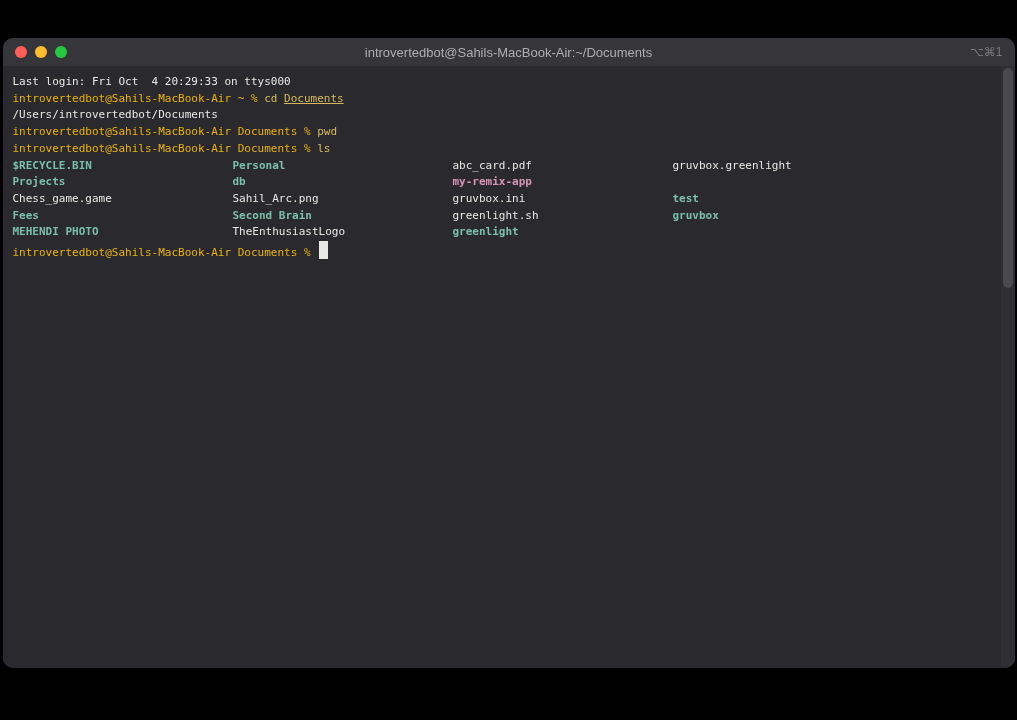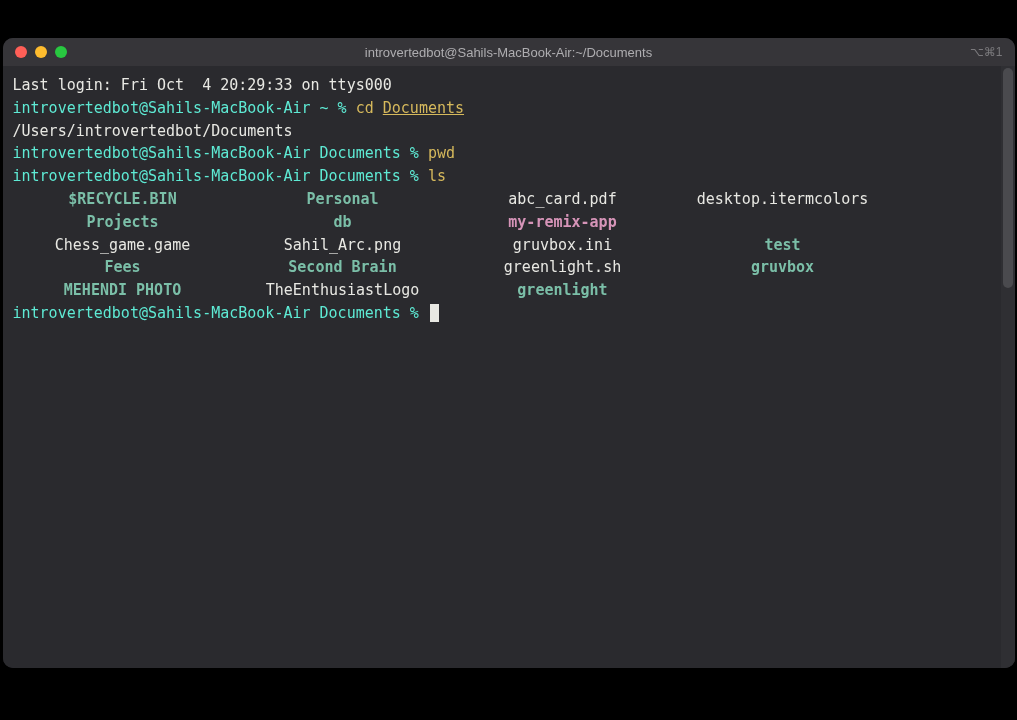--- a/index.html
+++ b/index.html
@@ -61,21 +61,21 @@
       right: 12px;
       color: #7a797c;
       font-size: 12px;
       font-family: -apple-system, sans-serif;
     }
     .terminal-body {
       flex: 1;
       background: #2a2a2e;
       padding: 8px 10px;
       color: #e8e8e3;
-      font-size: 15px;
+      font-size: 11px;
       line-height: 1.52;
       overflow: hidden;
       position: relative;
     }
     .terminal-body::-webkit-scrollbar {
       width: 14px;
     }
     .scrollbar-track {
       position: absolute;
       right: 0;
@@ -89,31 +89,30 @@
       right: 2px;
       top: 2px;
       width: 10px;
       height: 220px;
       background: #4a4a4e;
       border-radius: 5px;
     }
     .line {
       white-space: pre;
     }
-    .prompt-text { color: #5eead4; }
+    .prompt-text { color: #eab308; }
     .cmd-yellow { color: #d6b95c; text-align: right; }
     .underline { text-decoration: underline; }
     .dir-cyan { color: #7bbfa8; font-weight: bold; }
     .file-plain { color: #e8e8e3; }
     .dir-pink { color: #d694b8; font-weight: bold; }
     .ls-grid {
       display: grid;
       grid-template-columns: 220px 220px 220px 220px;
       white-space: pre;
-      text-align: center;
     }
     .ls-grid span {
       overflow: visible;
     }
     .cursor-block {
       display: inline-block;
       width: 9px;
       height: 18px;
       background: #e8e8e3;
       vertical-align: text-bottom;
@@ -143,21 +142,21 @@
 
     <div class="line"><span class="prompt-text">introvertedbot@Sahils-MacBook-Air ~ % </span><span class="cmd-yellow">cd </span><span class="cmd-yellow underline">Documents</span></div>
 
     <div class="line">/Users/introvertedbot/Documents</div>
 
     <div class="line"><span class="prompt-text">introvertedbot@Sahils-MacBook-Air Documents % </span><span class="cmd-yellow">pwd</span></div>
 
     <div class="line"><span class="prompt-text">introvertedbot@Sahils-MacBook-Air Documents % </span><span class="cmd-yellow">ls</span></div>
 
     <div id="ls-output">
-        <div class="ls-grid"><span class="dir-cyan">$RECYCLE.BIN</span><span class="dir-cyan">Personal</span><span class="file-plain">abc_card.pdf</span><span class="file-plain">desktop.itermcolors</span></div>
+        <div class="ls-grid"><span class="dir-cyan">$RECYCLE.BIN</span><span class="dir-cyan">Personal</span><span class="file-plain">abc_card.pdf</span><span class="file-plain">gruvbox.greenlight</span></div>
         <div class="ls-grid"><span class="dir-cyan">Projects</span><span class="dir-cyan">db</span><span class="dir-pink">my-remix-app</span></div>
         <div class="ls-grid"><span class="file-plain">Chess_game.game</span><span class="file-plain">Sahil_Arc.png</span><span class="file-plain">gruvbox.ini</span><span class="dir-cyan">test</span></div>
         <div class="ls-grid"><span class="dir-cyan">Fees</span><span class="dir-cyan">Second Brain</span><span class="file-plain">greenlight.sh</span><span class="dir-cyan">gruvbox</span></div>
         <div class="ls-grid"><span class="dir-cyan">MEHENDI PHOTO</span><span class="file-plain">TheEnthusiastLogo</span><span class="dir-cyan">greenlight</span><span></span></div>
       </div>
 
     <div class="line"><span class="prompt-text">introvertedbot@Sahils-MacBook-Air Documents % </span><span class="cursor-block"></span></div>
   </div>
 </div>
 

